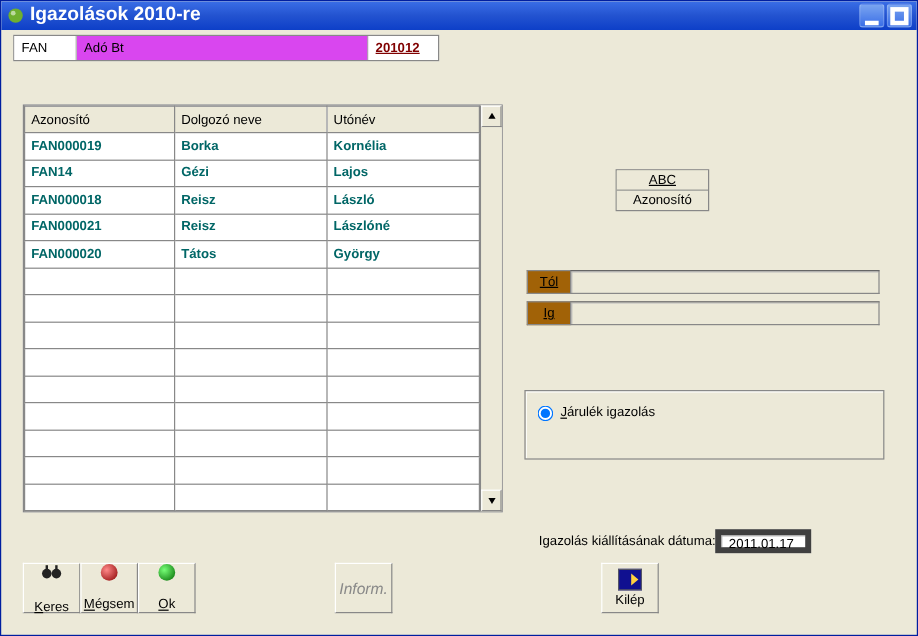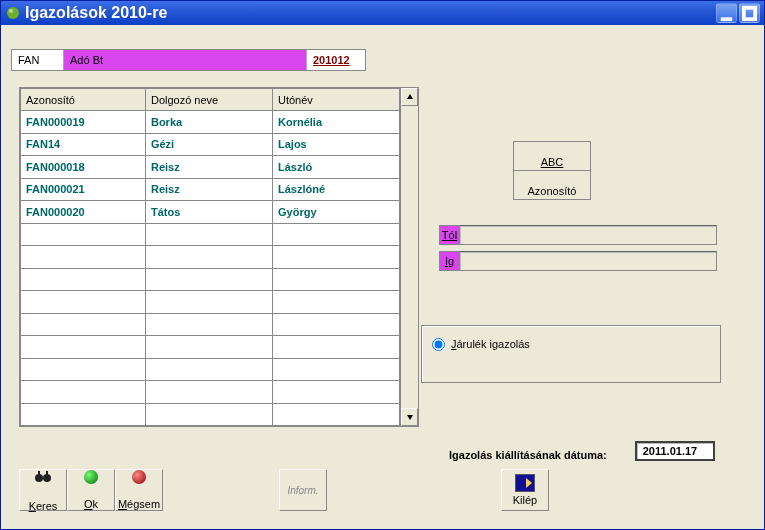--- a/index.html
+++ b/index.html
@@ -42,21 +42,21 @@
     background: linear-gradient(to bottom, #7aa5f0, #3a6ee7);
     border: 1px solid #fff3;
     border-radius: 3px;
     display: flex; align-items: center; justify-content: center;
     cursor: pointer;
   }
   .titlebar .win-btn svg { stroke: #fff; stroke-width: 2; fill: none; }
 
   .content {
     position: relative;
-    padding: 24px 10px;
+    padding: 4px 10px;
     height: calc(100% - 24px);
   }
 
   
   .toprow {
     display: flex;
     gap: 0;
     margin-bottom: 10px;
     border: 1px solid #888;
     background: #fff;
@@ -132,69 +132,68 @@
     width: 78px;
     border: 1px solid #888;
     background:#ece9d8;
   }
   .abc-box .abc-btn {
     text-align:center;
     padding: 2px 0;
     border-bottom:1px solid #888;
     background:#ece9d8;
     cursor: pointer;
-    margin-top: 12px;
   }
   .abc-box .abc-btn:last-child { border-bottom:none; }
   .abc-box .abc-btn span { text-decoration: underline; }
 
   .range {
     position:absolute;
     left:438px; top:200px;
     display:flex; flex-direction:column; gap:6px;
   }
   .range-row { display:flex; align-items:center; }
   .range-label {
-    width: 20px; height:20px;
-    border:1px solid #888; background:#d946ef;
+    width: 36px; height:20px;
+    border:1px solid #888; background:#a16207;
     display:flex; align-items:center; justify-content:center;
     border-right:none;
     text-decoration:underline;
   }
   .range-field {
     width: 258px; height:20px;
     border:1px solid #888; background:#ece9d8;
     border-top-color:#666;
     box-shadow: inset 1px 1px 0 #bbb;
   }
 
   .radio-group {
     position:absolute;
-    left:420px; top:300px;
+    left:436px; top:300px;
     width: 300px; height:58px;
     border:1px solid #888;
     background:#ece9d8;
     padding:8px 10px;
     box-shadow: inset 1px 1px 0 #fff;
   }
   .radio-row {
     display:flex; align-items:center; gap:6px;
     height:20px;
   }
   .radio-row input { margin:0; }
   .radio-row .ul { text-decoration: underline; }
 
   .date-row {
     position:absolute;
     left:448px; top:416px;
-    display:flex; align-items:flex-end; gap:28px;font-weight:bold;
+    display:flex; align-items:center; 
   }
   .date-field {
     width:80px; height:20px;
-    border:2px solid #404040; background:#fff;
+    border:5px solid #404040; background:#fff;
     padding:2px 6px;
     box-shadow: inset 1px 1px 0 #bbb;
   }
 
   
   .toolbar {
     position:absolute;
     left:18px; bottom:18px;
     display:flex; gap:0;
   }
@@ -214,21 +213,21 @@
   .inform-btn {
     position:absolute;
     left:278px; bottom:18px;
     width:48px; height:42px;
     border:1px solid #888;
     border-top-color:#fff; border-left-color:#fff;
     background:#ece9d8;
     display:flex; align-items:center; justify-content:center;
     color:#888;
     font-style: italic;
-    font-size:10px;
+    font-size:13px;
     cursor: default;
   }
 
   .exit-btn {
     position:absolute;
     left:500px; bottom:18px;
     width:48px; height:42px;
     border:1px solid #888;
     border-top-color:#fff; border-left-color:#fff;
     background:#ece9d8;
@@ -422,30 +421,30 @@
               <circle cx="5" cy="10" r="4" fill="#222"></circle>
               <circle cx="13" cy="10" r="4" fill="#222"></circle>
               <rect x="4" y="3" width="2" height="5" fill="#222"></rect>
               <rect x="12" y="3" width="2" height="5" fill="#222"></rect>
             </svg>
         </span>
         <span class="lbl"><span class="ul">K</span><span>eres</span></span>
       </div>
       <div class="tool-btn">
         <span class="ico">
+            <span class="circ red"></span>
+          </span>
+        <span class="lbl"><span class="ul">M</span><span>égsem</span></span>
+      </div>
+      <div class="tool-btn">
+        <span class="ico">
             <span class="circ green"></span>
           </span>
         <span class="lbl"><span class="ul">O</span><span>k</span></span>
       </div>
-      <div class="tool-btn">
-        <span class="ico">
-            <span class="circ red"></span>
-          </span>
-        <span class="lbl"><span class="ul">M</span><span>égsem</span></span>
-      </div>
     </div>
 
     <div class="inform-btn disabled">Inform.</div>
 
     <div class="exit-btn">
       <span class="ico"></span>
       <span class="lbl"><span class="ul">K</span><span>ilép</span></span>
     </div>
 
   </div>

